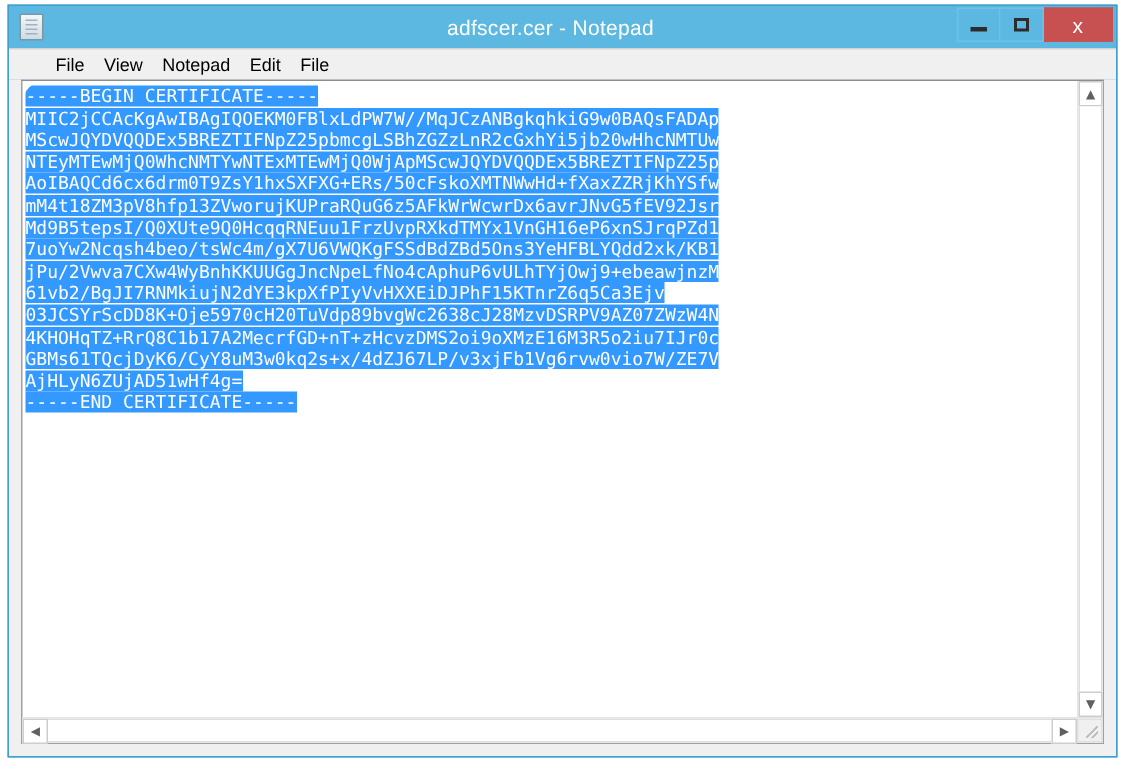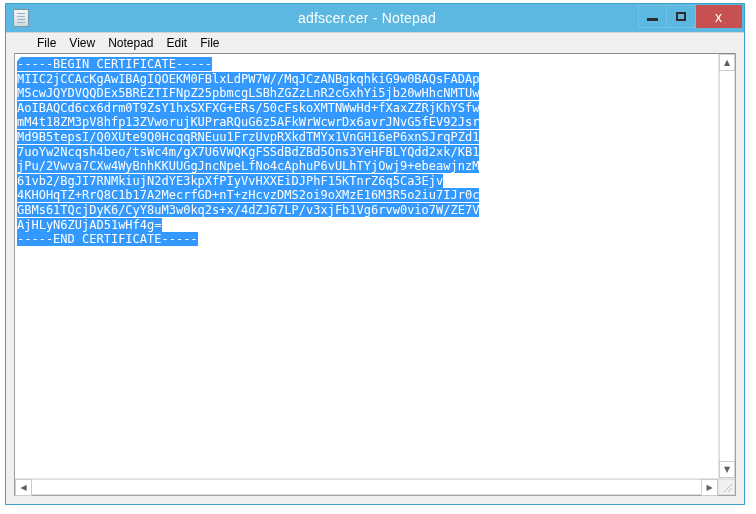--- a/index.html
+++ b/index.html
@@ -283,26 +283,28 @@
 
     <div id="client">
       <div id="edit-frame">
 
         <div id="edit-row">
 
           <div id="text-area">
               <div class="text-line"><span class="sel">-----BEGIN CERTIFICATE-----</span></div>
               <div class="text-line"><span class="sel">MIIC2jCCAcKgAwIBAgIQOEKM0FBlxLdPW7W//MqJCzANBgkqhkiG9w0BAQsFADAp</span></div>
               <div class="text-line"><span class="sel">MScwJQYDVQQDEx5BREZTIFNpZ25pbmcgLSBhZGZzLnR2cGxhYi5jb20wHhcNMTUw</span></div>
+              <div class="text-line"><span class="sel">NTEyMTEwMjQ0WhcNMTYwNTExMTEwMjQ0WjApMScwJQYDVQQDEx5BREZTIFNpZ25p</span></div>
               <div class="text-line"><span class="sel">AoIBAQCd6cx6drm0T9ZsY1hxSXFXG+ERs/50cFskoXMTNWwHd+fXaxZZRjKhYSfw</span></div>
               <div class="text-line"><span class="sel">mM4t18ZM3pV8hfp13ZVworujKUPraRQuG6z5AFkWrWcwrDx6avrJNvG5fEV92Jsr</span></div>
               <div class="text-line"><span class="sel">Md9B5tepsI/Q0XUte9Q0HcqqRNEuu1FrzUvpRXkdTMYx1VnGH16eP6xnSJrqPZd1</span></div>
               <div class="text-line"><span class="sel">7uoYw2Ncqsh4beo/tsWc4m/gX7U6VWQKgFSSdBdZBd5Ons3YeHFBLYQdd2xk/KB1</span></div>
               <div class="text-line"><span class="sel">jPu/2Vwva7CXw4WyBnhKKUUGgJncNpeLfNo4cAphuP6vULhTYjOwj9+ebeawjnzM</span></div>
               <div class="text-line"><span class="sel">61vb2/BgJI7RNMkiujN2dYE3kpXfPIyVvHXXEiDJPhF15KTnrZ6q5Ca3Ejv</span></div>
+              <div class="text-line"><span class="sel">03JCSYrScDD8K+Oje5970cH20TuVdp89bvgWc2638cJ28MzvDSRPV9AZ07ZWzW4N</span></div>
               <div class="text-line"><span class="sel">4KHOHqTZ+RrQ8C1b17A2MecrfGD+nT+zHcvzDMS2oi9oXMzE16M3R5o2iu7IJr0c</span></div>
               <div class="text-line"><span class="sel">GBMs61TQcjDyK6/CyY8uM3w0kq2s+x/4dZJ67LP/v3xjFb1Vg6rvw0vio7W/ZE7V</span></div>
               <div class="text-line"><span class="sel">AjHLyN6ZUjAD51wHf4g=</span></div>
               <div class="text-line"><span class="sel">-----END CERTIFICATE-----</span></div>
             </div>
 
           <div id="vscroll">
             <div class="sb-arrow">▲</div>
             <div class="sb-track"></div>
             <div class="sb-arrow">▼</div>

